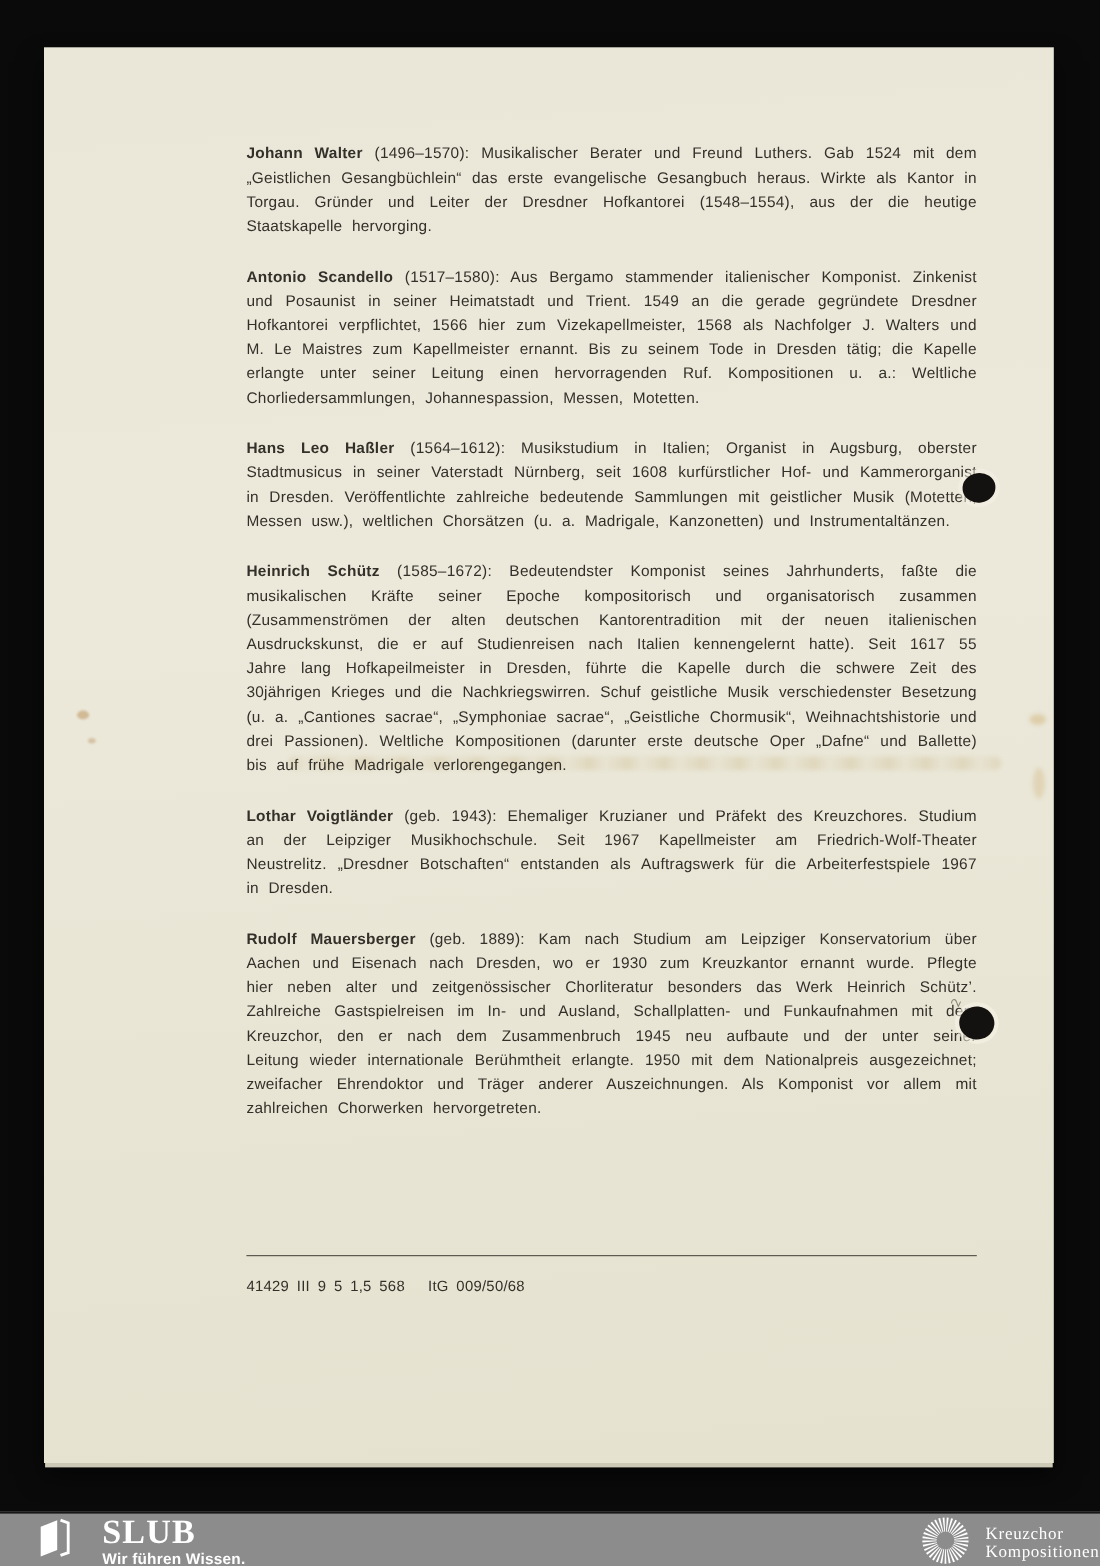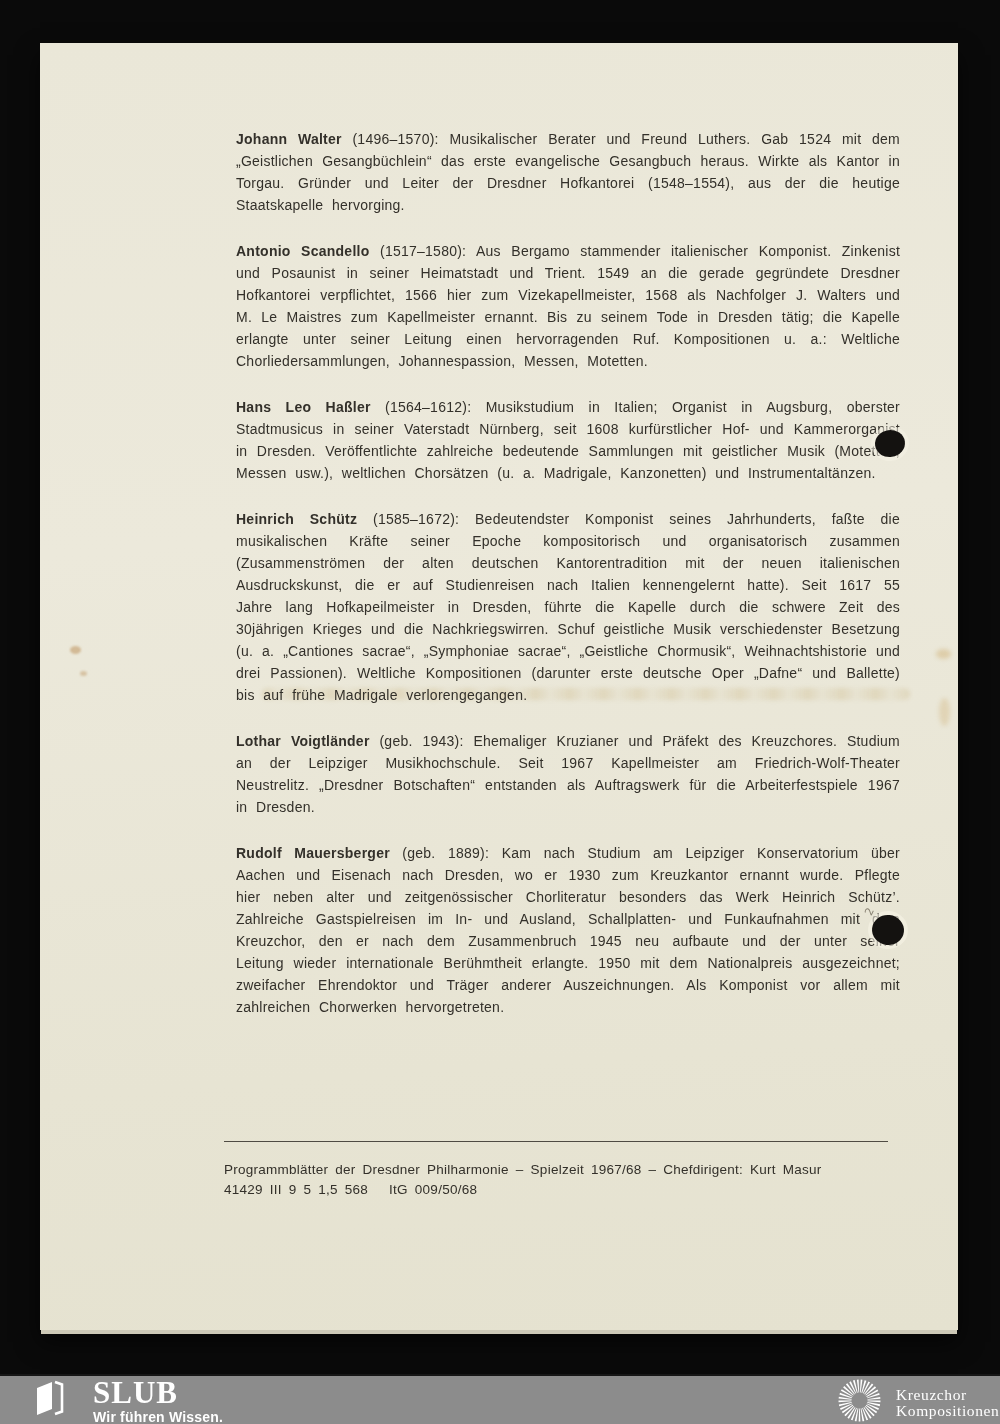--- a/index.html
+++ b/index.html
@@ -2,21 +2,21 @@
 <html><head>
 <meta charset="utf-8">
 <style>
   html,body{margin:0;padding:0;background:#000;}
   .stage{position:relative;width:1000px;height:1424px;background:#0a0a0a;overflow:hidden;
          font-family:"Liberation Sans",sans-serif;}
   
   .paper{position:absolute;left:40px;top:43px;width:918px;height:1287px;
          background:linear-gradient(176deg,#eae7d8 0%,#ece9db 38%,#e7e4d3 78%,#e5e2d0 100%);
          box-shadow:0 5px 0 -1px #cdc9b7, 0 12px 22px rgba(0,0,0,.6);}
-  .text-col{position:absolute;left:196px;top:85px;width:664px;
+  .text-col{position:absolute;left:184px;top:85px;width:664px;
             font-size:14px;line-height:22px;color:#33302a;
             text-align:justify;word-spacing:4.5px;letter-spacing:0.25px;}
   .entry{margin:0 0 24px 0;}
   .entry b{font-weight:700;}
   .imprint{position:absolute;left:184px;top:1098px;width:664px;color:#33302a;}
   .imprint-rule{height:1px;background:#4f4b43;border:0;margin:0 0 18px 0;}
   .imprint-line{font-size:13.5px;line-height:20px;word-spacing:3px;letter-spacing:0.25px;white-space:pre-wrap;}
   
   .hole{position:absolute;background:#141210;border-radius:50%;}
   .hole-1{left:835px;top:387px;width:30px;height:27px;transform:rotate(-8deg);
@@ -77,21 +77,20 @@
         <span>(geb. 1943): Ehemaliger Kruzianer und Präfekt des Kreuzchores. Studium an der Leipziger Musikhochschule. Seit 1967 Kapellmeister am Friedrich-Wolf-Theater Neustrelitz. „Dresdner Botschaften“ entstanden als Auftragswerk für die Arbeiterfestspiele 1967 in Dresden.</span>
       </p>
       <p class="entry">
         <b>Rudolf Mauersberger</b>
         <span>(geb. 1889): Kam nach Studium am Leipziger Konservatorium über Aachen und Eisenach nach Dresden, wo er 1930 zum Kreuzkantor ernannt wurde. Pflegte hier neben alter und zeitgenössischer Chorliteratur besonders das Werk Heinrich Schütz’. Zahlreiche Gastspielreisen im In- und Ausland, Schallplatten- und Funkaufnahmen mit dem Kreuzchor, den er nach dem Zusammenbruch 1945 neu aufbaute und der unter seiner Leitung wieder internationale Berühmtheit erlangte. 1950 mit dem Nationalpreis ausgezeichnet; zweifacher Ehrendoktor und Träger anderer Auszeichnungen. Als Komponist vor allem mit zahlreichen Chorwerken hervorgetreten.</span>
       </p>
     </div>
 
     <div class="imprint">
       <div class="imprint-rule"></div>
-      <div class="imprint-line">Programmblätter der Dresdner Philharmonie – Spielzeit 1967/68 – Chefdirigent: Kurt Masur</div>
       <div class="imprint-line">41429 III 9 5 1,5 568   ItG 009/50/68</div>
     </div>
 
     <div class="annotation">2</div>
     <div class="hole hole-1"></div>
     <div class="hole hole-2"></div>
   </div>
 
   <div class="footer">
 

